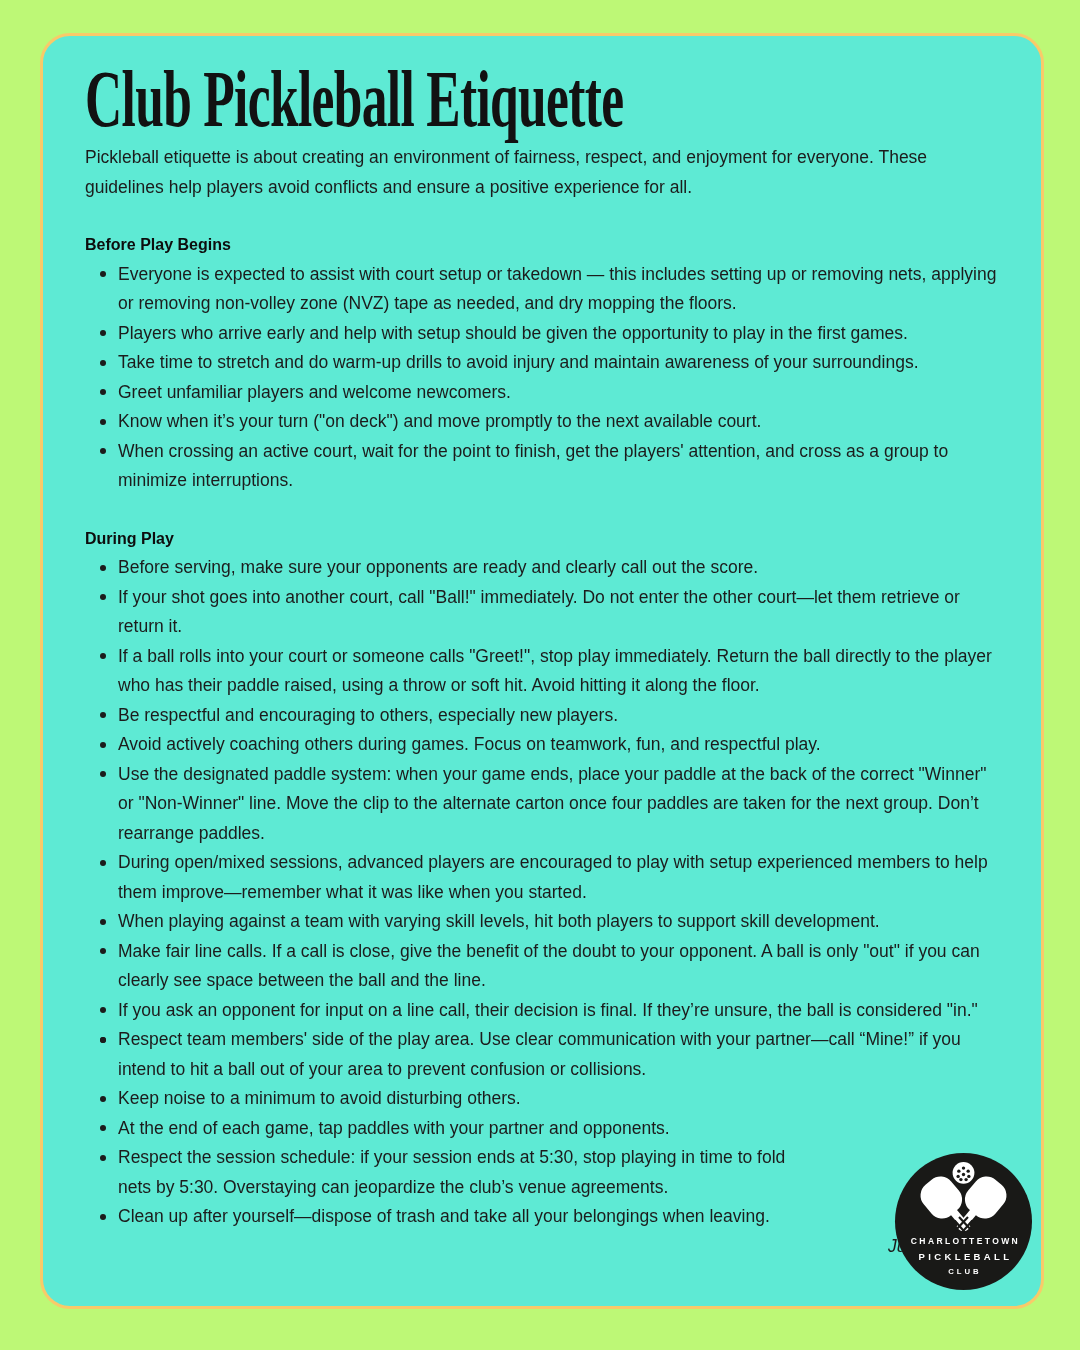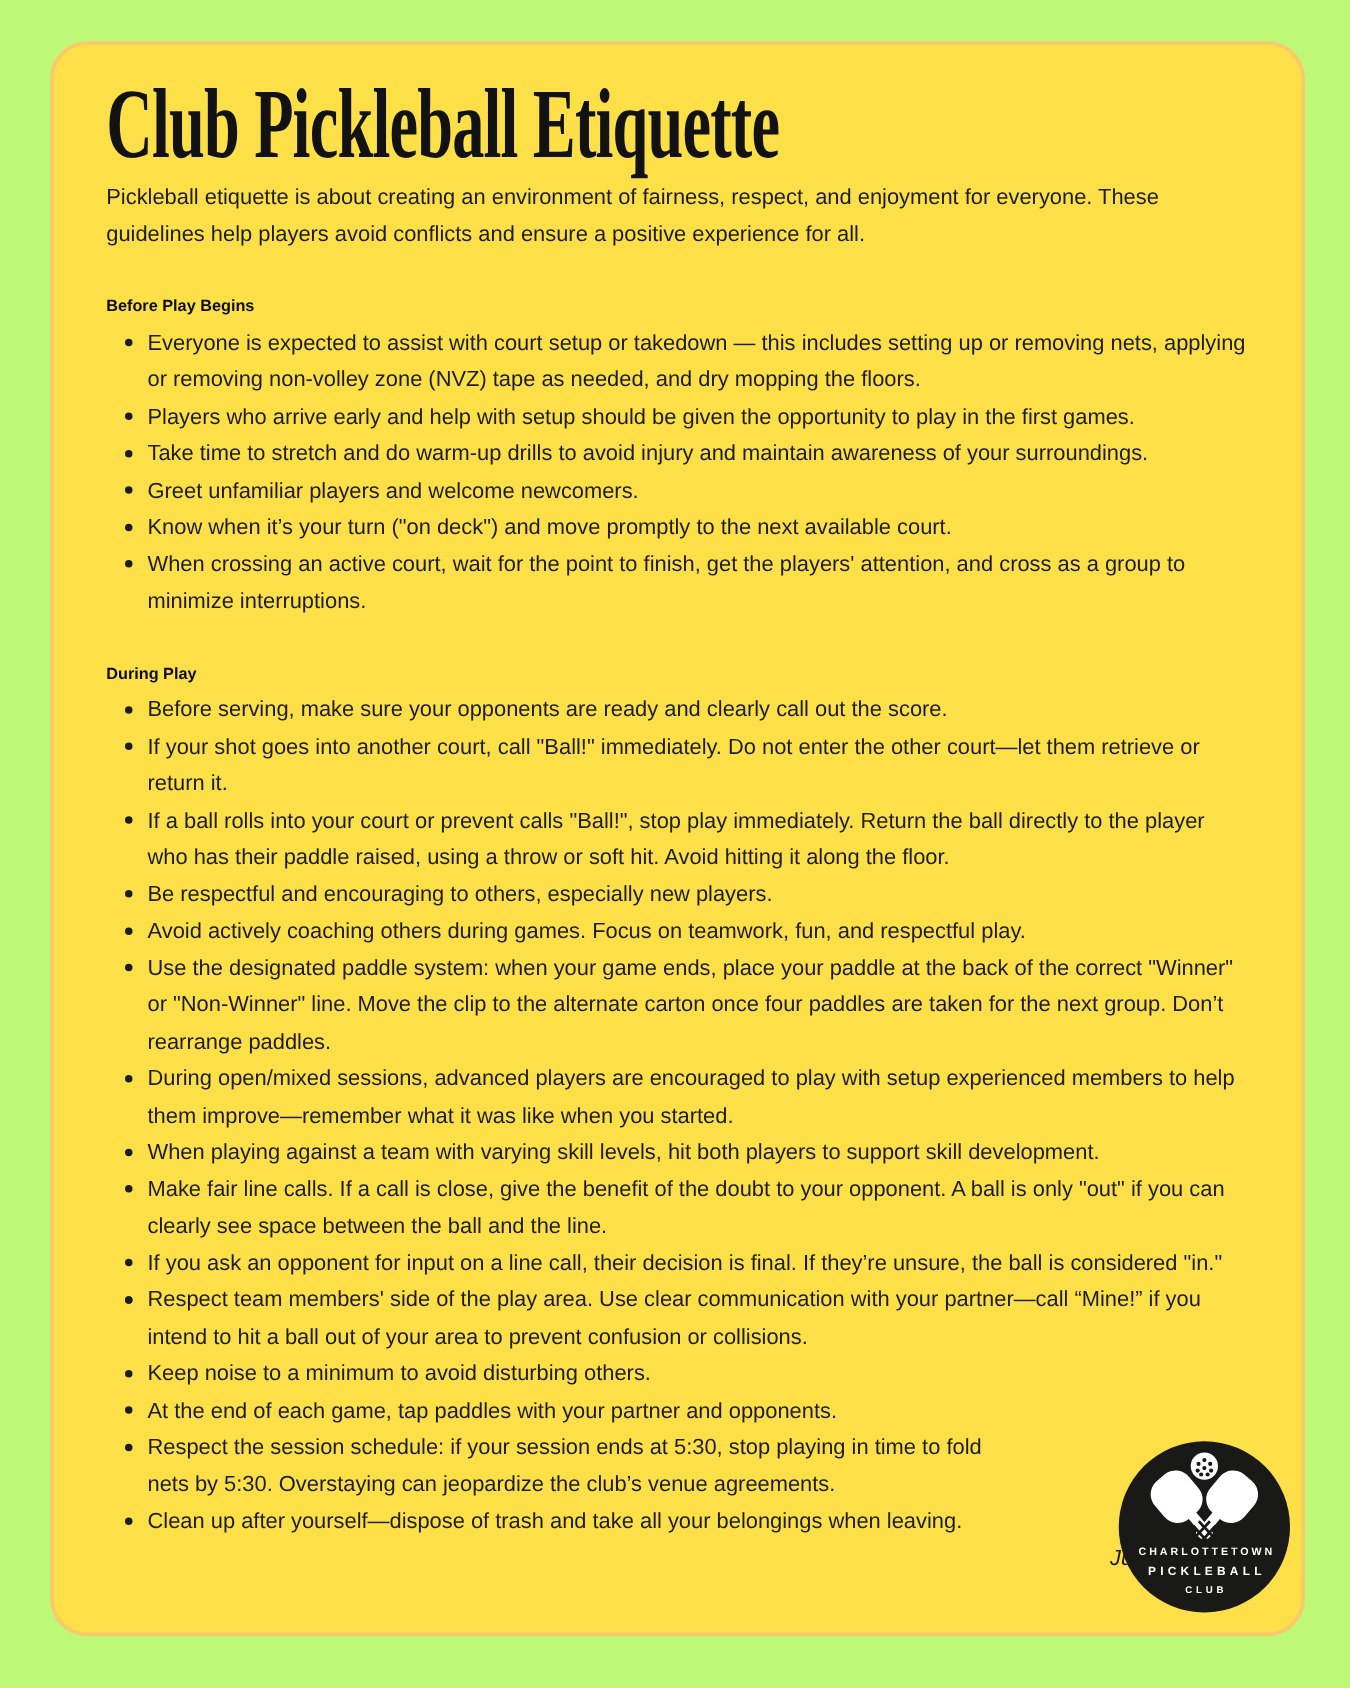--- a/index.html
+++ b/index.html
@@ -7,21 +7,21 @@
   body {
     background: var(--border_green, #bdf876);
     font-family: "Liberation Sans", sans-serif;
     position: relative;
     overflow: hidden;
   }
   .card {
     position: absolute;
     left: 40px; top: 33px;
     width: 1004px; height: 1276px;
-    background: #fde047;
+    background: #5eead4;
     border: 3px solid var(--card_border_gold, #f9ca69);
     border-radius: 30px;
     padding: 24px 42px 18px 42px;
     color: var(--text, #1c1c1c);
     overflow: hidden;
   }
   h1 {
     font-family: "Liberation Serif", serif;
     font-weight: bold;
     font-size: 78px;
@@ -36,21 +36,21 @@
     transform-origin: left bottom;
     letter-spacing: -1px;
   }
   .intro {
     font-size: 17.5px;
     line-height: 29.5px;
     margin-top: 3px;
     max-width: 930px;
   }
   h2 {
-    font-size: 13px;
+    font-size: 16px;
     line-height: 29.5px;
     margin-top: 28px;
     font-weight: bold;
     color: #0d0d0d;
   }
   ul { list-style: none; }
   li {
     position: relative;
     padding-left: 33px;
     font-size: 17.5px;
@@ -99,21 +99,21 @@
         <li><span class="dot"></span><span class="btxt">When crossing an active court, wait for the point to finish, get the players' attention, and cross as a group to minimize interruptions.</span></li>
       </ul>
   </section>
 
   <section>
     <h2>During Play</h2>
     <ul id="during-list">
 
     <li><span class="dot"></span><span class="btxt">Before serving, make sure your opponents are ready and clearly call out the score.</span></li>
         <li><span class="dot"></span><span class="btxt">If your shot goes into another court, call "Ball!" immediately. Do not enter the other court—let them retrieve or return it.</span></li>
-        <li><span class="dot"></span><span class="btxt">If a ball rolls into your court or prevent calls "Ball!", stop play immediately. Return the ball directly to the player who has their paddle raised, using a throw or soft hit. Avoid hitting it along the floor.</span></li>
+        <li><span class="dot"></span><span class="btxt">If a ball rolls into your court or someone calls "Greet!", stop play immediately. Return the ball directly to the player who has their paddle raised, using a throw or soft hit. Avoid hitting it along the floor.</span></li>
         <li><span class="dot"></span><span class="btxt">Be respectful and encouraging to others, especially new players.</span></li>
         <li><span class="dot"></span><span class="btxt">Avoid actively coaching others during games. Focus on teamwork, fun, and respectful play.</span></li>
         <li><span class="dot"></span><span class="btxt">Use the designated paddle system: when your game ends, place your paddle at the back of the correct "Winner" or "Non-Winner" line. Move the clip to the alternate carton once four paddles are taken for the next group. Don’t rearrange paddles.</span></li>
         <li><span class="dot"></span><span class="btxt">During open/mixed sessions, advanced players are encouraged to play with setup experienced members to help them improve—remember what it was like when you started.</span></li>
         <li><span class="dot"></span><span class="btxt">When playing against a team with varying skill levels, hit both players to support skill development.</span></li>
         <li><span class="dot"></span><span class="btxt">Make fair line calls. If a call is close, give the benefit of the doubt to your opponent. A ball is only "out" if you can clearly see space between the ball and the line.</span></li>
         <li><span class="dot"></span><span class="btxt">If you ask an opponent for input on a line call, their decision is final. If they’re unsure, the ball is considered "in."</span></li>
         <li><span class="dot"></span></li>
         <li><span class="dot"></span><span class="btxt">Respect team members' side of the play area. Use clear communication with your partner—call “Mine!” if you intend to hit a ball out of your area to prevent confusion or collisions.</span></li>
         <li><span class="dot"></span><span class="btxt">Keep noise to a minimum to avoid disturbing others.</span></li>

